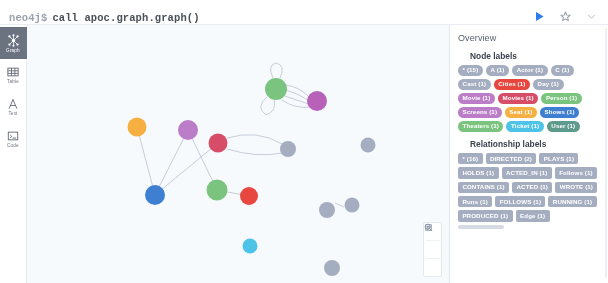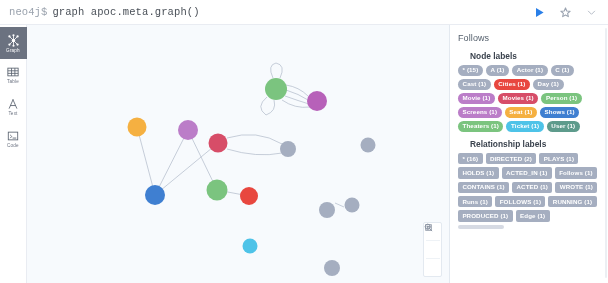--- a/index.html
+++ b/index.html
@@ -8,21 +8,21 @@
     background: #ffffff;
     font-family: "Liberation Sans", sans-serif;
     overflow: hidden;
   }
   #app { position: relative; width: 608px; height: 283px; background:#fff; }
 
   
   .editor-bar {
     position: absolute; left:0; top:0; width:608px; height:25px;
     background:#ffffff; border-bottom:1px solid #e9ecf2;
-    display:flex; align-items:center;
+    display:flex; align-items:flex-end;font-weight:bold;
   }
   .editor-prompt {
     font-family:"Liberation Mono", monospace;
     font-size:10.5px; color:#9aa2ad; padding-left:9px; letter-spacing:.1px;
   }
   .editor-cmd {
     font-family:"Liberation Mono", monospace;
     font-size:10.5px; color:#4a5058; padding-left:5px; letter-spacing:.1px;
   }
   .editor-actions {
@@ -84,21 +84,21 @@
   }
   .chip-cut { opacity:.45; height:4px; width:46px; background:#a5aec0; border-radius:2px; margin-top:3px;}
 </style>
 </head>
 <body>
 
 <div id="app">
 
   <div class="editor-bar">
     <span class="editor-prompt">neo4j$</span>
-    <span class="editor-cmd">graph apoc.meta.graph()</span>
+    <span class="editor-cmd">call apoc.graph.graph()</span>
     <div class="editor-actions">
       <span class="icon-btn">
         <svg width="11" height="11" viewBox="0 0 11 11">
             <path d="M2 1 L9.6 5.5 L2 10 Z" fill="#2a7fe8"></path>
           </svg>
       </span>
       <span class="icon-btn">
         <svg width="11" height="11" viewBox="0 0 12 12">
           <path d="M6 1 L7.4 4.3 L11 4.6 L8.3 7 L9.1 10.5 L6 8.7 L2.9 10.5 L3.7 7 L1 4.6 L4.6 4.3 Z" fill="none" stroke="#9aa3b0" stroke-width="1.2" stroke-linejoin="round"></path>
         </svg>
@@ -229,21 +229,21 @@
       <div class="zoom-btn">
         <svg width="9" height="9" viewBox="0 0 12 12">
           <rect x="2.2" y="2.2" width="7.6" height="7.6" fill="none" stroke="#8b94a3" stroke-width="1"></rect>
           <rect x="4.4" y="4.4" width="3.2" height="3.2" fill="none" stroke="#8b94a3" stroke-width="0.9"></rect>
         </svg>
       </div>
     </div>
   </div>
 
   <div class="panel">
-    <div class="panel-title">Follows</div>
+    <div class="panel-title">Overview</div>
 
     <div class="sec-title">Node labels</div>
     <div class="chips" id="node-label-chips">
         <div class="chip" style="background: rgb(165, 174, 192);">* (15)</div>
         <div class="chip" style="background: rgb(165, 174, 192);">A (1)</div>
         <div class="chip" style="background: rgb(165, 174, 192);">Actor (1)</div>
         <div class="chip" style="background: rgb(165, 174, 192);">C (1)</div>
         <div class="chip" style="background: rgb(165, 174, 192);">Cast (1)</div>
         <div class="chip" style="background: rgb(232, 71, 63);">Cities (1)</div>
         <div class="chip" style="background: rgb(165, 174, 192);">Day (1)</div>

